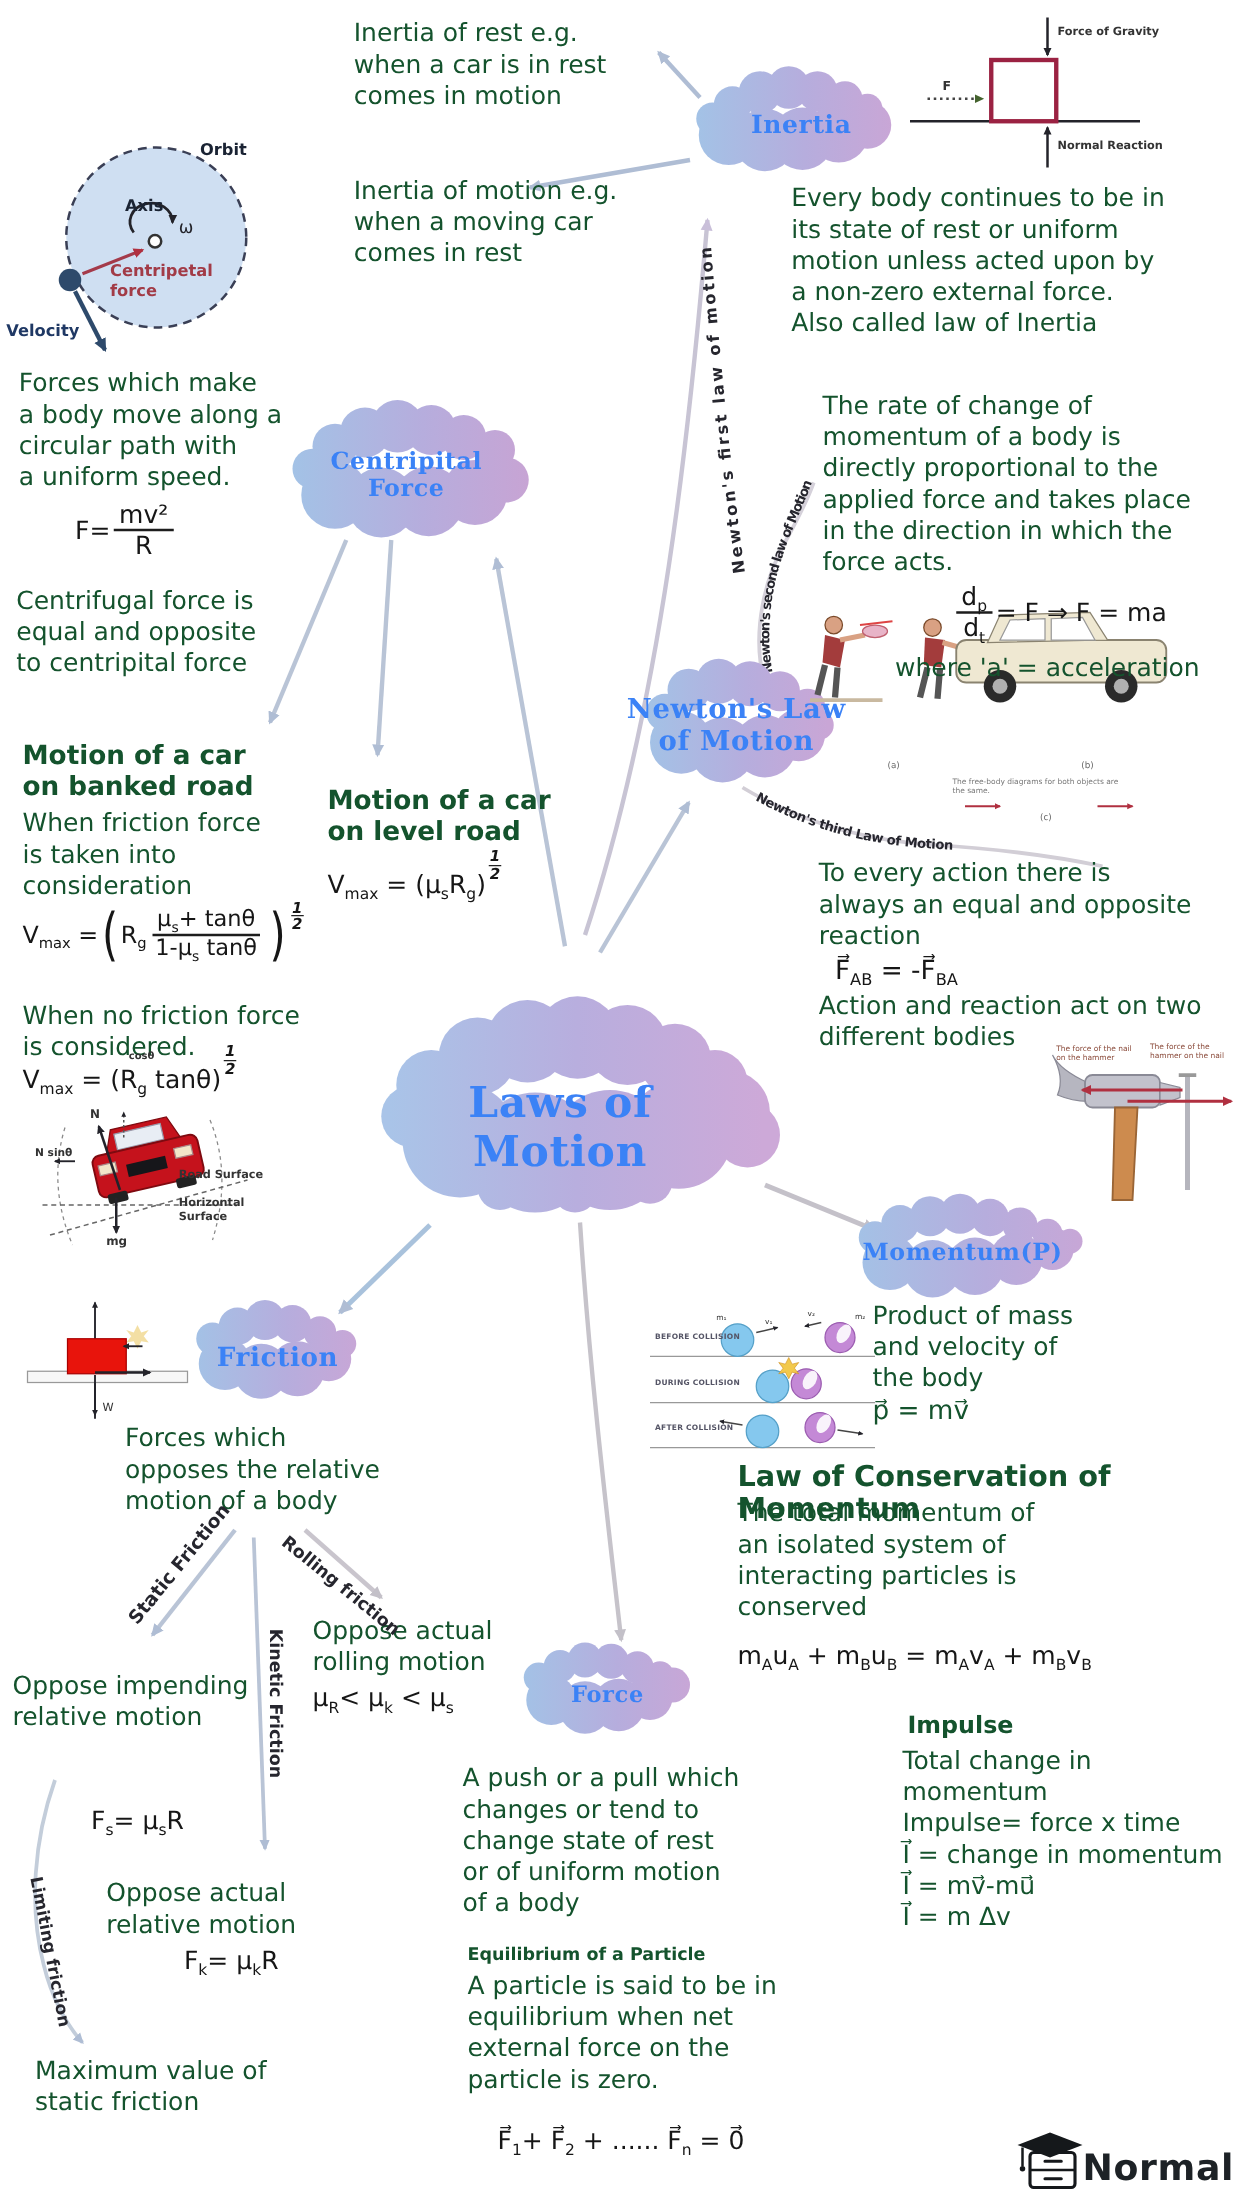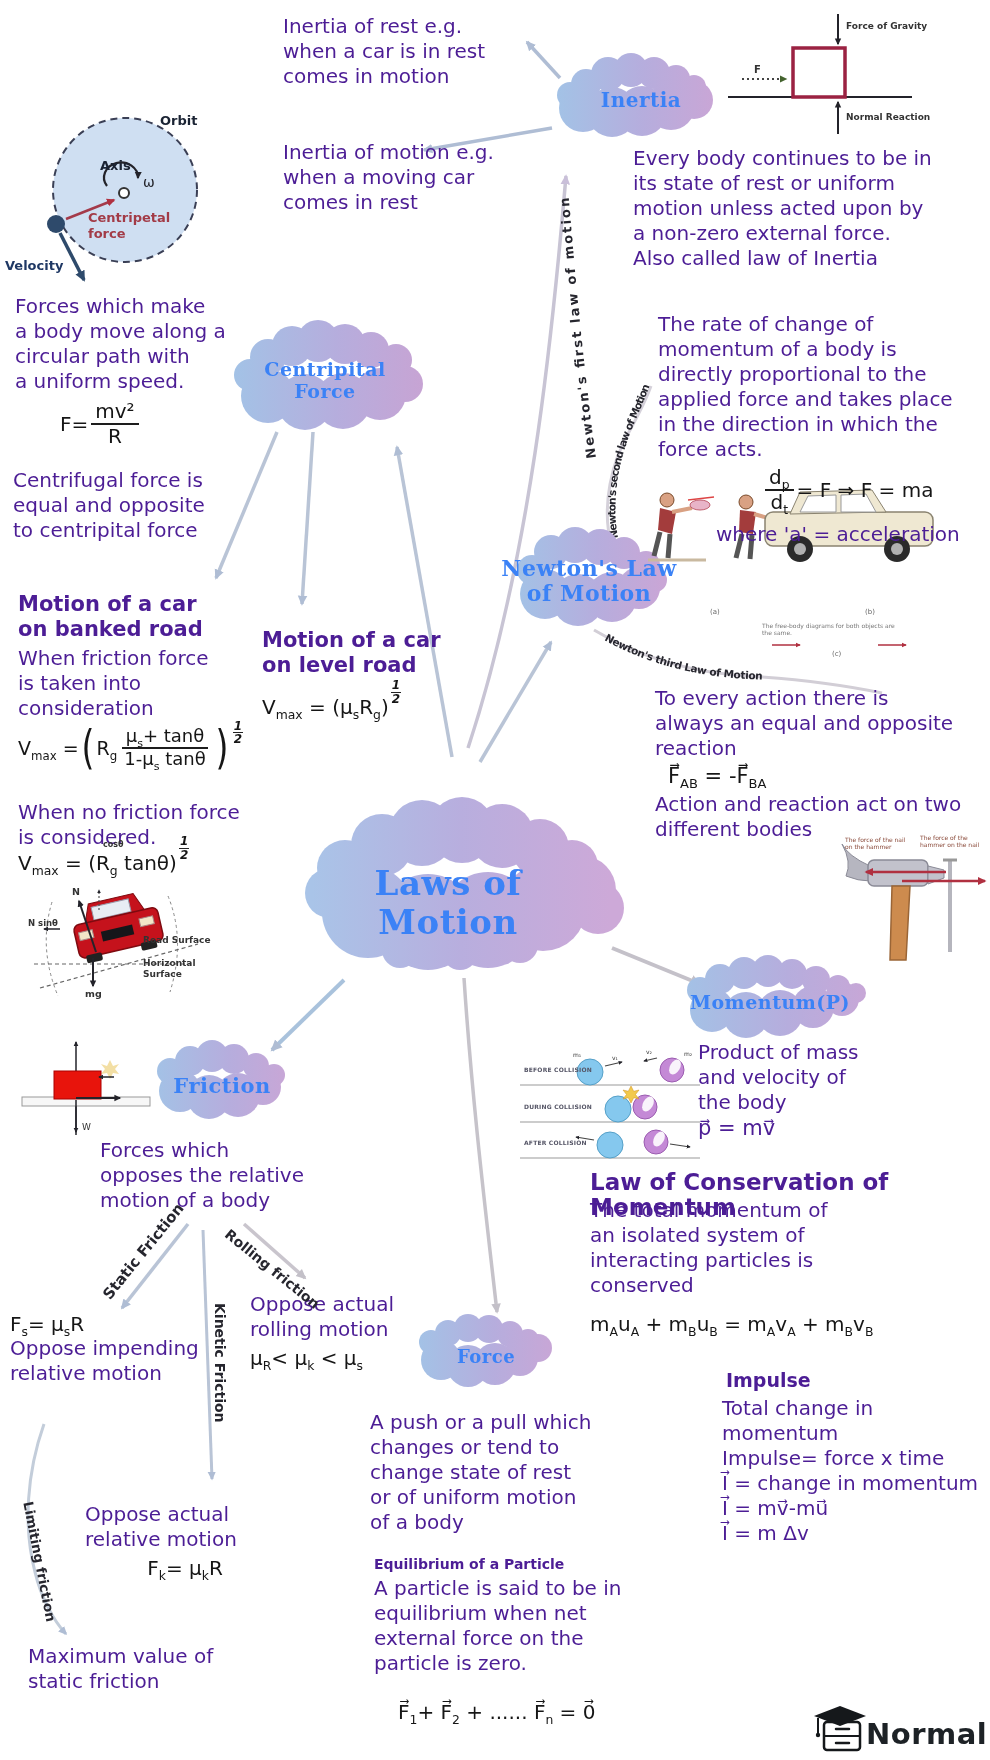--- a/index.html
+++ b/index.html
@@ -1,19 +1,19 @@
 <!DOCTYPE html>
 <html><head>
 <meta charset="utf-8">
 <style>
   html,body{margin:0;padding:0;background:#fff}
   .page{position:relative;width:990px;height:1760px;background:#ffffff;overflow:hidden;
         font-family:"DejaVu Sans",sans-serif;color:#141414}
   svg.bg{position:absolute;left:0;top:0}
-  .t{position:absolute;white-space:pre-line;font-size:20px;line-height:25px;color:#4c1d95}
+  .t{position:absolute;white-space:pre-line;font-size:20px;line-height:25px;color:#14532d}
   .b{font-weight:700}
   .c{text-align:left}
   .cl{position:absolute;font-family:"DejaVu Serif",serif;font-weight:700;color:#3b82f6;
       text-align:center;transform:translate(-50%,-50%);white-space:pre-line;letter-spacing:.5px;line-height:1.15}
   .s{position:absolute;color:#333;line-height:1.2;white-space:pre-line;font-weight:700}
   .rl{position:absolute;font-weight:700;color:#26262e;white-space:nowrap;font-size:15px}
   .frow{position:absolute;display:flex;align-items:center;font-size:20px;color:#161616}
   .frac{display:inline-flex;flex-direction:column;align-items:center;margin:0 3px;line-height:1.15}
   .frac .fn{border-bottom:2px solid #1d1d1d;padding:0 4px}
   .frac .fd{padding:0 4px}
@@ -445,21 +445,21 @@
 conserved</div>
 <div class="frow" style="left:590px;top:1312px">
       <span>m<sub>A</sub>u<sub>A</sub> + m<sub>B</sub>u<sub>B</sub> = m<sub>A</sub>v<sub>A</sub> + m<sub>B</sub>v<sub>B</sub></span>
     </div>
 
 <div class="t c" style="left:100px;top:1138px;width:240px">Forces which
 opposes the relative
 motion of a body</div>
 <div class="t c" style="left:10px;top:1336px;width:200px">Oppose impending
 relative motion</div>
-<div class="frow" style="left:10px;top:1312px;width:200px;">
+<div class="frow" style="left:10px;top:1444px;width:200px;justify-content:center">
       <span>F<sub>s</sub>= μ<sub>s</sub>R</span>
     </div>
 <div class="t c" style="left:250px;top:1292px;width:185px">Oppose actual
 rolling motion</div>
 <div class="frow" style="left:250px;top:1346px;width:185px;justify-content:flex-start">
       <span>μ<sub>R</sub>&lt;  μ<sub>k</sub> &lt; μ<sub>s</sub></span>
     </div>
 <div class="t c" style="left:85px;top:1502px;width:200px">Oppose actual
 relative motion</div>
 <div class="frow" style="left:85px;top:1556px;width:200px;justify-content:center">

